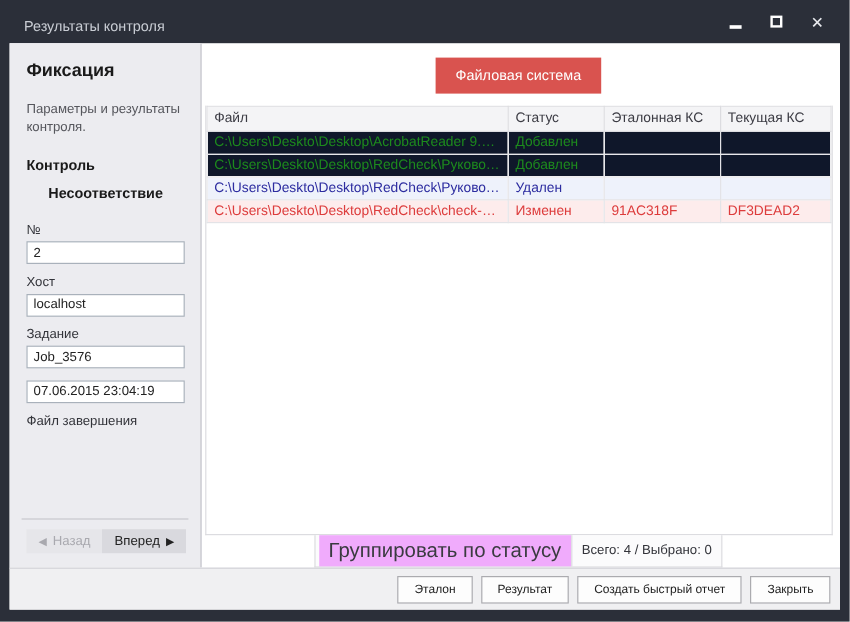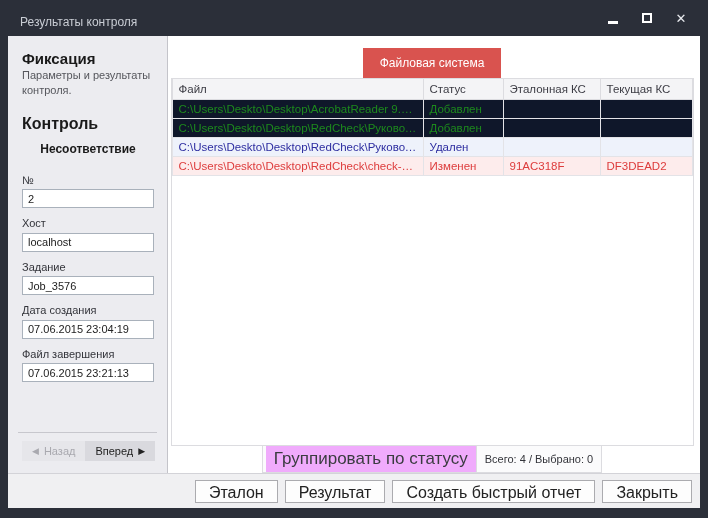--- a/index.html
+++ b/index.html
@@ -18,44 +18,44 @@
   .glyph-min { width:10px; height:3px; background:#fff; display:inline-block; margin-top:8px; }
   .glyph-max { width:10px; height:10px; border:2px solid #fff; display:inline-block; }
   .glyph-close { font-size:13px; }
 
   
   .app { position:absolute; left:8px; top:36px; right:8px; bottom:10px; background:#ffffff; display:flex; flex-direction:column; }
   .content { flex:1; display:flex; min-height:0; }
 
   
   .sidebar { width:160px; background:#ececf0; border-right:1px solid #c4c4ca; padding:14px 13px 8px 14px; display:flex; flex-direction:column; }
-  .sb-heading { font-size:15px; font-weight:bold; color:#1a1a1a; margin-bottom:1px; }
+  .sb-heading { font-size:15px; font-weight:bold; color:#1a1a1a; margin-bottom:17px; }
   .sb-subtitle { font-size:11px; color:#55565c; line-height:1.4; margin-bottom:16px; }
-  .sb-line1 { font-size:16px; font-weight:bold; color:#1a1a1a; margin-bottom:9px; }
+  .sb-line1 { font-size:12px; font-weight:bold; color:#1a1a1a; margin-bottom:9px; }
   .sb-line2 { font-size:12px; font-weight:bold; color:#1a1a1a; margin-bottom:18px;text-align:center; }
   .field { margin-bottom:9px; }
   .field label { display:block; font-size:11px; color:#33343a; margin-bottom:3px; }
   .field input {
     width:100%; height:19px; background:#fff; border:1px solid #a9b1bb;
     font-size:11px; font-family:"Liberation Sans", sans-serif; color:#222; padding:0 5px;
   }
   .sb-spacer { flex:1; }
   .sb-sep { border-top:1px solid #c7c7cd; margin:0 -3px 8px -4px; }
   .sb-nav { display:flex; justify-content:space-between; margin-bottom:4px; }
   .sb-nav-btn { display:flex; align-items:center; gap:5px; font-size:11px; padding:3px 9px; border:1px solid transparent; cursor:pointer; }
   .sb-nav-btn.disabled { background:#e6e6ea; color:#a9a9af; }
   .sb-nav-btn.enabled { background:#d9d9de; color:#222; }
   .tri { font-size:9px; line-height:1; }
 
   
   .main { flex:1; display:flex; flex-direction:column; padding:12px 8px 0 4px; min-width:0;align-items:center; }
   .tabstrip { display:flex; background:#d4d4d8; height:30px; flex:0 0 30px; }
   .tab-active { background:#d9534f; color:#fff; font-size:12px; display:flex; align-items:center; padding:0 17px; cursor:pointer; }
 
-  .table-wrap { flex:1; border:1px solid #dcdce0; border-top:none; overflow:hidden; background:#fff; }
+  .table-wrap { flex:1; margin-top:10px; border:1px solid #dcdce0; border-top:none; overflow:hidden; background:#fff; }
   table { width:100%; border-collapse:collapse; table-layout:fixed; font-size:11.5px; }
   col.c-file { width:251px; } col.c-status { width:80px; } col.c-etalon { width:97px; } col.c-current { width:92px; }
   th {
     background:#f4f4f6; font-weight:normal; text-align:left; color:#3c3c44;
     border:1px solid #dcdce0; border-top:1px solid #dcdce0; height:21px; padding:0 6px;
     white-space:nowrap; overflow:hidden;
   }
   td { border:1px solid #e3e3e7; height:19px; padding:0 6px; white-space:nowrap; overflow:hidden; text-overflow:ellipsis; cursor:default; }
   tr.row-added td { background:#0f172a; color:#1d8a1d; }
   tr.row-deleted td { background:#eef2fb; color:#2d2da0; }
@@ -64,21 +64,21 @@
   .main-statusbar {
     flex:0 0 25px; display:flex; align-items:center; justify-content:space-between;
     border:1px solid #dcdce0; border-top:none; background:#fbfbfc; padding:0 0 0 3px;
   }
   .group-btn { background:#f0abfc; color:#3a3b40; font-size:17px; padding:3px 8px; border:none; cursor:pointer; font-family:"Liberation Sans", sans-serif; }
   .summary { font-size:11px; color:#33343a; padding:4px 8px; border-left:1px solid #dcdce0; align-self:stretch; display:flex; align-items:center; }
 
   
   .footer { flex:0 0 35px; background:#f0f0f2; border-top:1px solid #d3d3d8; display:flex; align-items:center; justify-content:flex-end; gap:7px; padding-right:8px; }
   .footer button {
-    background:#fdfdfd; border:1px solid #ababaf; color:#222; font-size:16px;
+    background:#fdfdfd; border:1px solid #ababaf; color:#222; font-size:10px;
     font-family:"Liberation Sans", sans-serif; padding:3px 13px; height:23px; cursor:pointer;
   }
 </style>
 </head>
 <body>
 
 <div class="titlebar">
   <span>Результаты контроля</span>
 </div>
 <div class="win-controls">
@@ -108,26 +108,24 @@
       </div>
       <div class="field">
         <label>Хост</label>
         <input value="localhost" style="">
       </div>
       <div class="field">
         <label>Задание</label>
         <input value="Job_3576" style="">
       </div>
       <div class="field">
-        <label>Дата создания</label>
         <input value="07.06.2015 23:04:19" style="">
       </div>
       <div class="field">
         <label>Файл завершения</label>
-        <input value="07.06.2015 23:21:13" style="">
       </div>
 
       <div class="sb-spacer"></div>
       <div class="sb-sep"></div>
       <div class="sb-nav">
         <span class="sb-nav-btn disabled">
           <span class="tri">◀</span>
           <span>Назад</span>
         </span>
         <span class="sb-nav-btn enabled">

